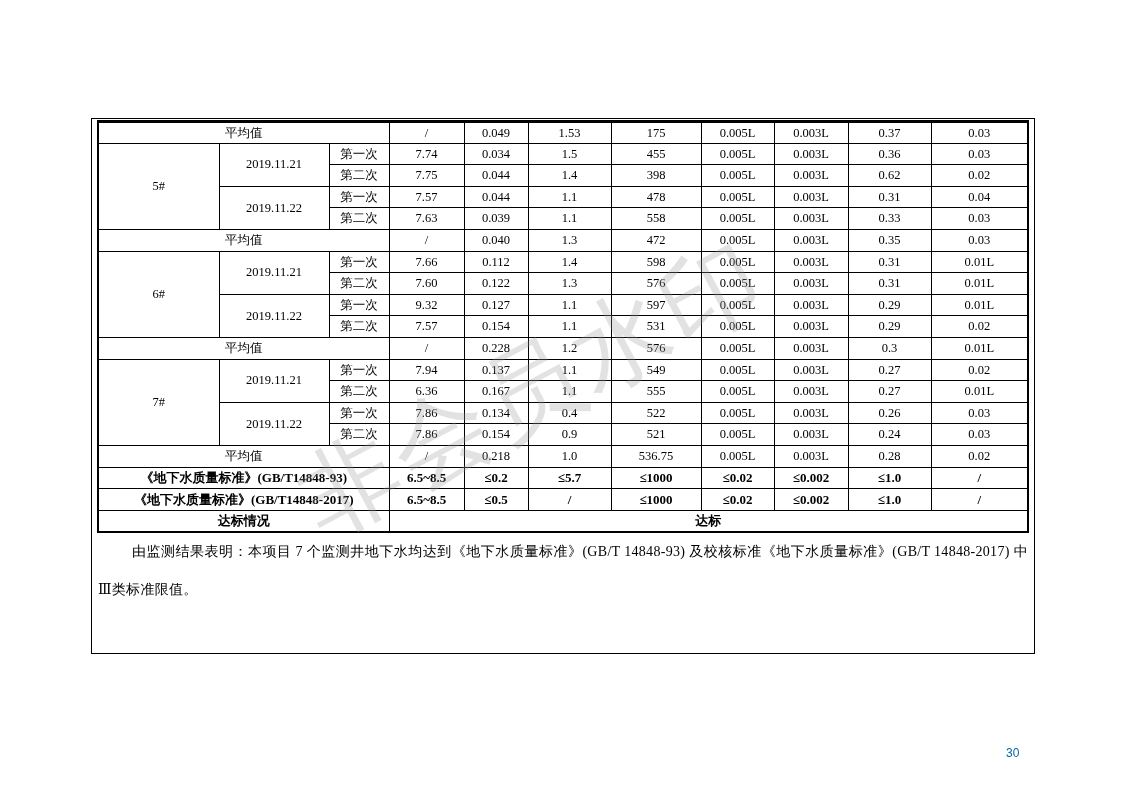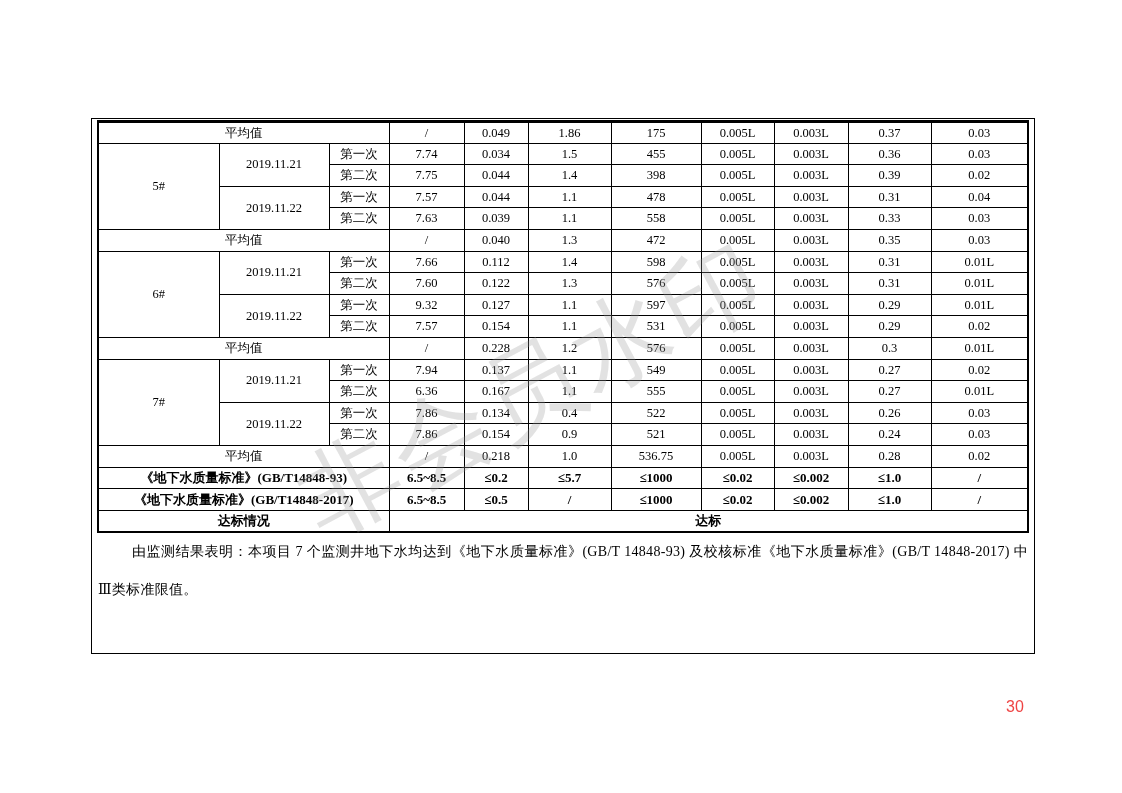--- a/index.html
+++ b/index.html
@@ -58,24 +58,24 @@
     transform:translate(-50%,-50%) rotate(-28deg);
     font-size:98px;
     white-space:nowrap;
     letter-spacing:4px;
     opacity:0.28;
     pointer-events:none;
     z-index:5;
   }
   .page-number {
     position:absolute;
-    left:1006px; top:698px;
-    font-size:16px;
+    left:1006px; top:746px;
+    font-size:12px;
     font-family:"Liberation Sans","DejaVu Sans",sans-serif;
-    color:#ef4444;
+    color:#0369a1;
   }
 </style>
 </head>
 <body>
 
 <div class="sheet">
 
   <div class="frame"></div>
 
   <table class="results">
@@ -90,21 +90,21 @@
         <col style="width:73px">
         <col style="width:74px">
       <col style="width:83px">
         <col style="width:97px">
     </colgroup>
     <tbody>
         <tr>
           <td colspan="3">平均值</td>
           <td>/</td>
           <td>0.049</td>
-          <td>1.86</td>
+          <td>1.53</td>
           <td>175</td>
           <td>0.005L</td>
           <td>0.003L</td>
           <td>0.37</td>
           <td>0.03</td>
         </tr>
         <tr>
           <td rowspan="4">5#</td>
           <td rowspan="2">2019.11.21</td>
           <td>第一次</td>
@@ -118,21 +118,21 @@
           <td>0.03</td>
         </tr>
         <tr>
           <td>第二次</td>
           <td>7.75</td>
           <td>0.044</td>
           <td>1.4</td>
           <td>398</td>
           <td>0.005L</td>
           <td>0.003L</td>
-          <td>0.39</td>
+          <td>0.62</td>
           <td>0.02</td>
         </tr>
         <tr>
           <td rowspan="2">2019.11.22</td>
           <td>第一次</td>
           <td>7.57</td>
           <td>0.044</td>
           <td>1.1</td>
           <td>478</td>
           <td>0.005L</td>

